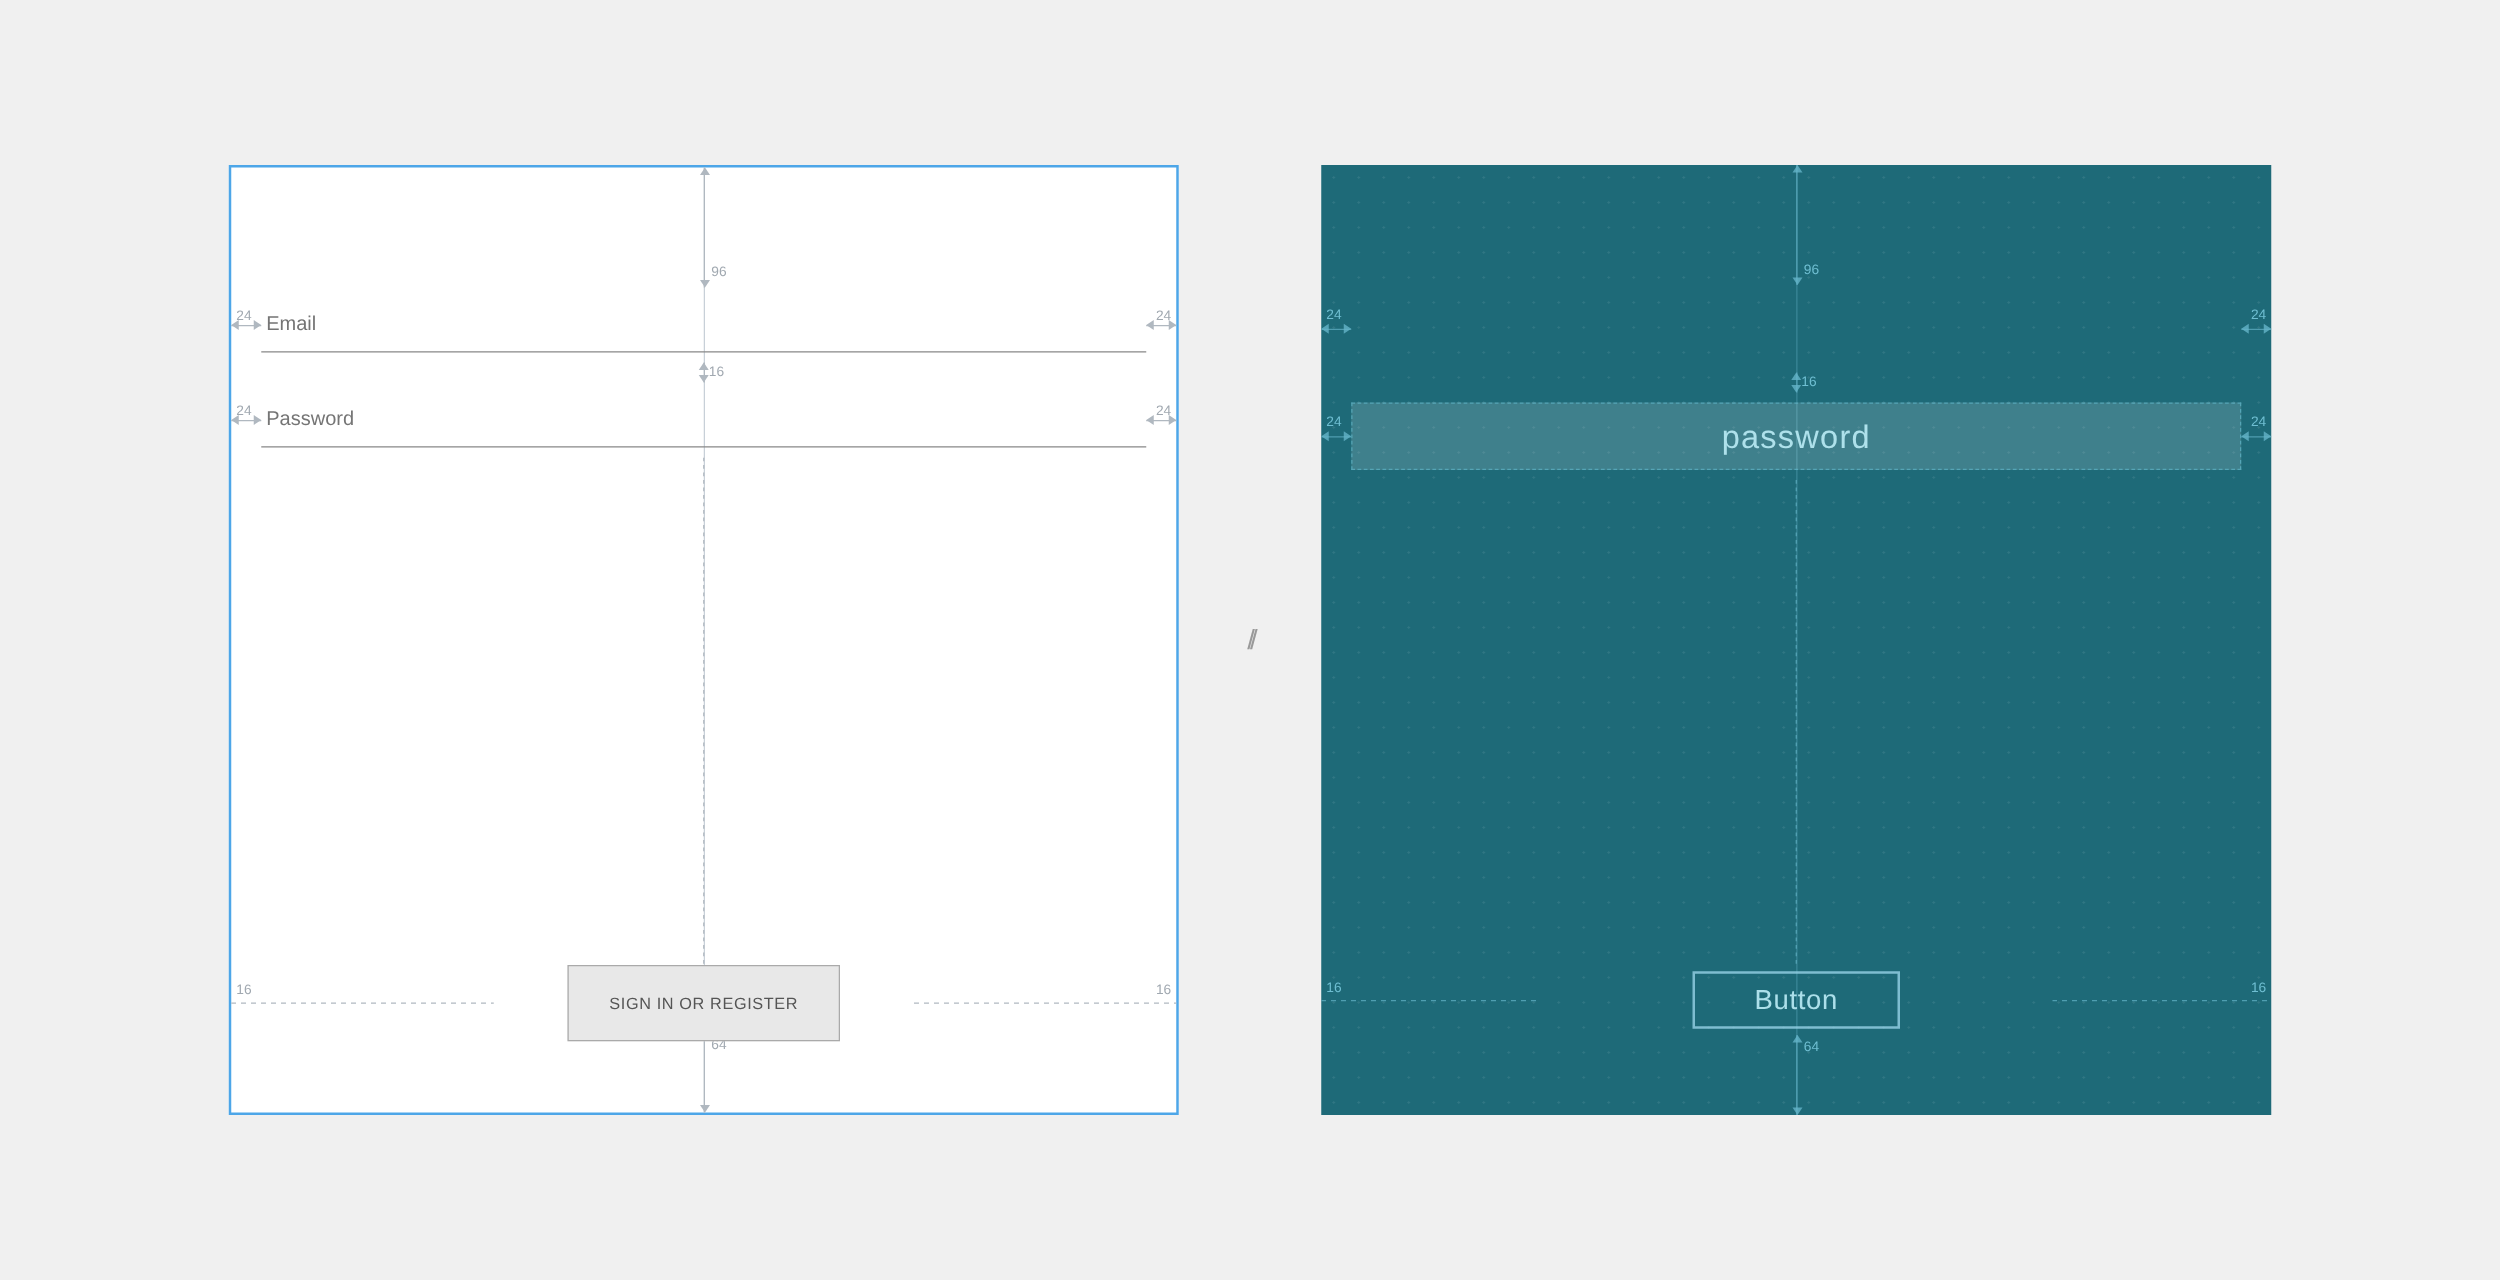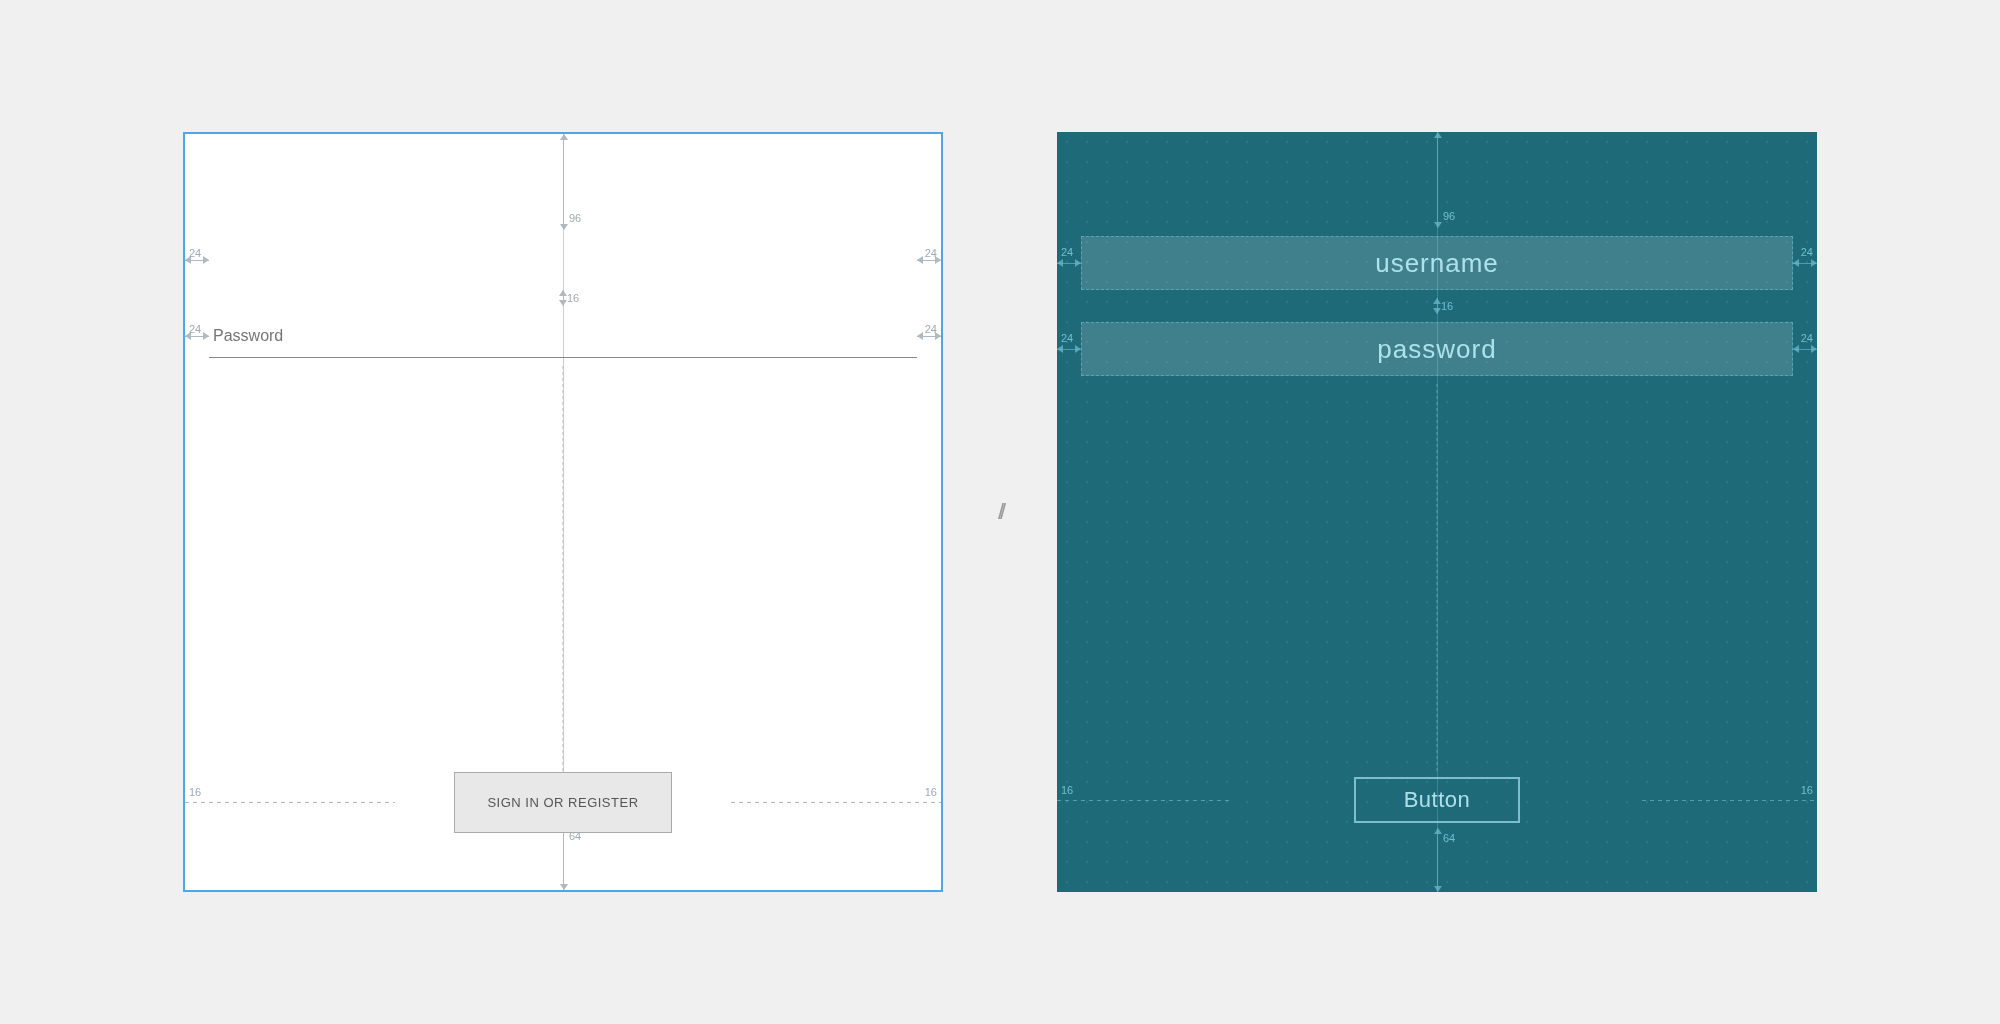--- a/index.html
+++ b/index.html
@@ -599,20 +599,21 @@
           <div class="arrow-right" style="right:0;top:-4px;border-left:6px solid #b0b8c0;border-right:none;"></div>
         </div>
         <span style="position:absolute;left:4px;top:28%;font-size:11px;color:#a0a8b0;">24</span>
 
         <div style="position:absolute;right:0;top:50%;width:24px;height:1px;background:#b0b8c0;">
           <div class="arrow-left" style="left:0;top:-4px;"></div>
           <div class="arrow-right" style="right:0;top:-4px;border-left:6px solid #b0b8c0;border-right:none;"></div>
         </div>
         <span style="position:absolute;right:4px;top:28%;font-size:11px;color:#a0a8b0;">24</span>
 
+        <input class="lp-email-input" type="text" placeholder="Email" style="">
       </div>
 
       <div class="lp-gap">
         <div class="lp-gap-line"></div>
         <div class="lp-gap-arrow-up"></div>
         <div class="lp-gap-arrow-down"></div>
         <span class="lp-gap-label">16</span>
       </div>
 
       <div class="lp-password-row">
@@ -673,23 +674,20 @@
           <div class="rp-arrow-left" style="left:0;top:-4px;"></div>
           <div class="rp-arrow-right" style="right:0;top:-4px;"></div>
         </div>
         <span style="position:absolute;left:4px;top:26%;font-size:11px;color:rgba(120,200,220,0.9);">24</span>
         <div style="position:absolute;right:0;top:50%;width:24px;height:1px;background:rgba(100,180,200,0.7);">
           <div class="rp-arrow-left" style="left:0;top:-4px;"></div>
           <div class="rp-arrow-right" style="right:0;top:-4px;"></div>
         </div>
         <span style="position:absolute;right:4px;top:26%;font-size:11px;color:rgba(120,200,220,0.9);">24</span>
 
-        <div class="rp-username-field">
-          <span>username</span>
-        </div>
       </div>
 
       <div class="rp-gap">
         <div class="rp-gap-line"></div>
         <div class="rp-gap-arrow-up"></div>
         <div class="rp-gap-arrow-down"></div>
         <span class="rp-gap-label">16</span>
       </div>
 
       <div class="rp-password-row">

